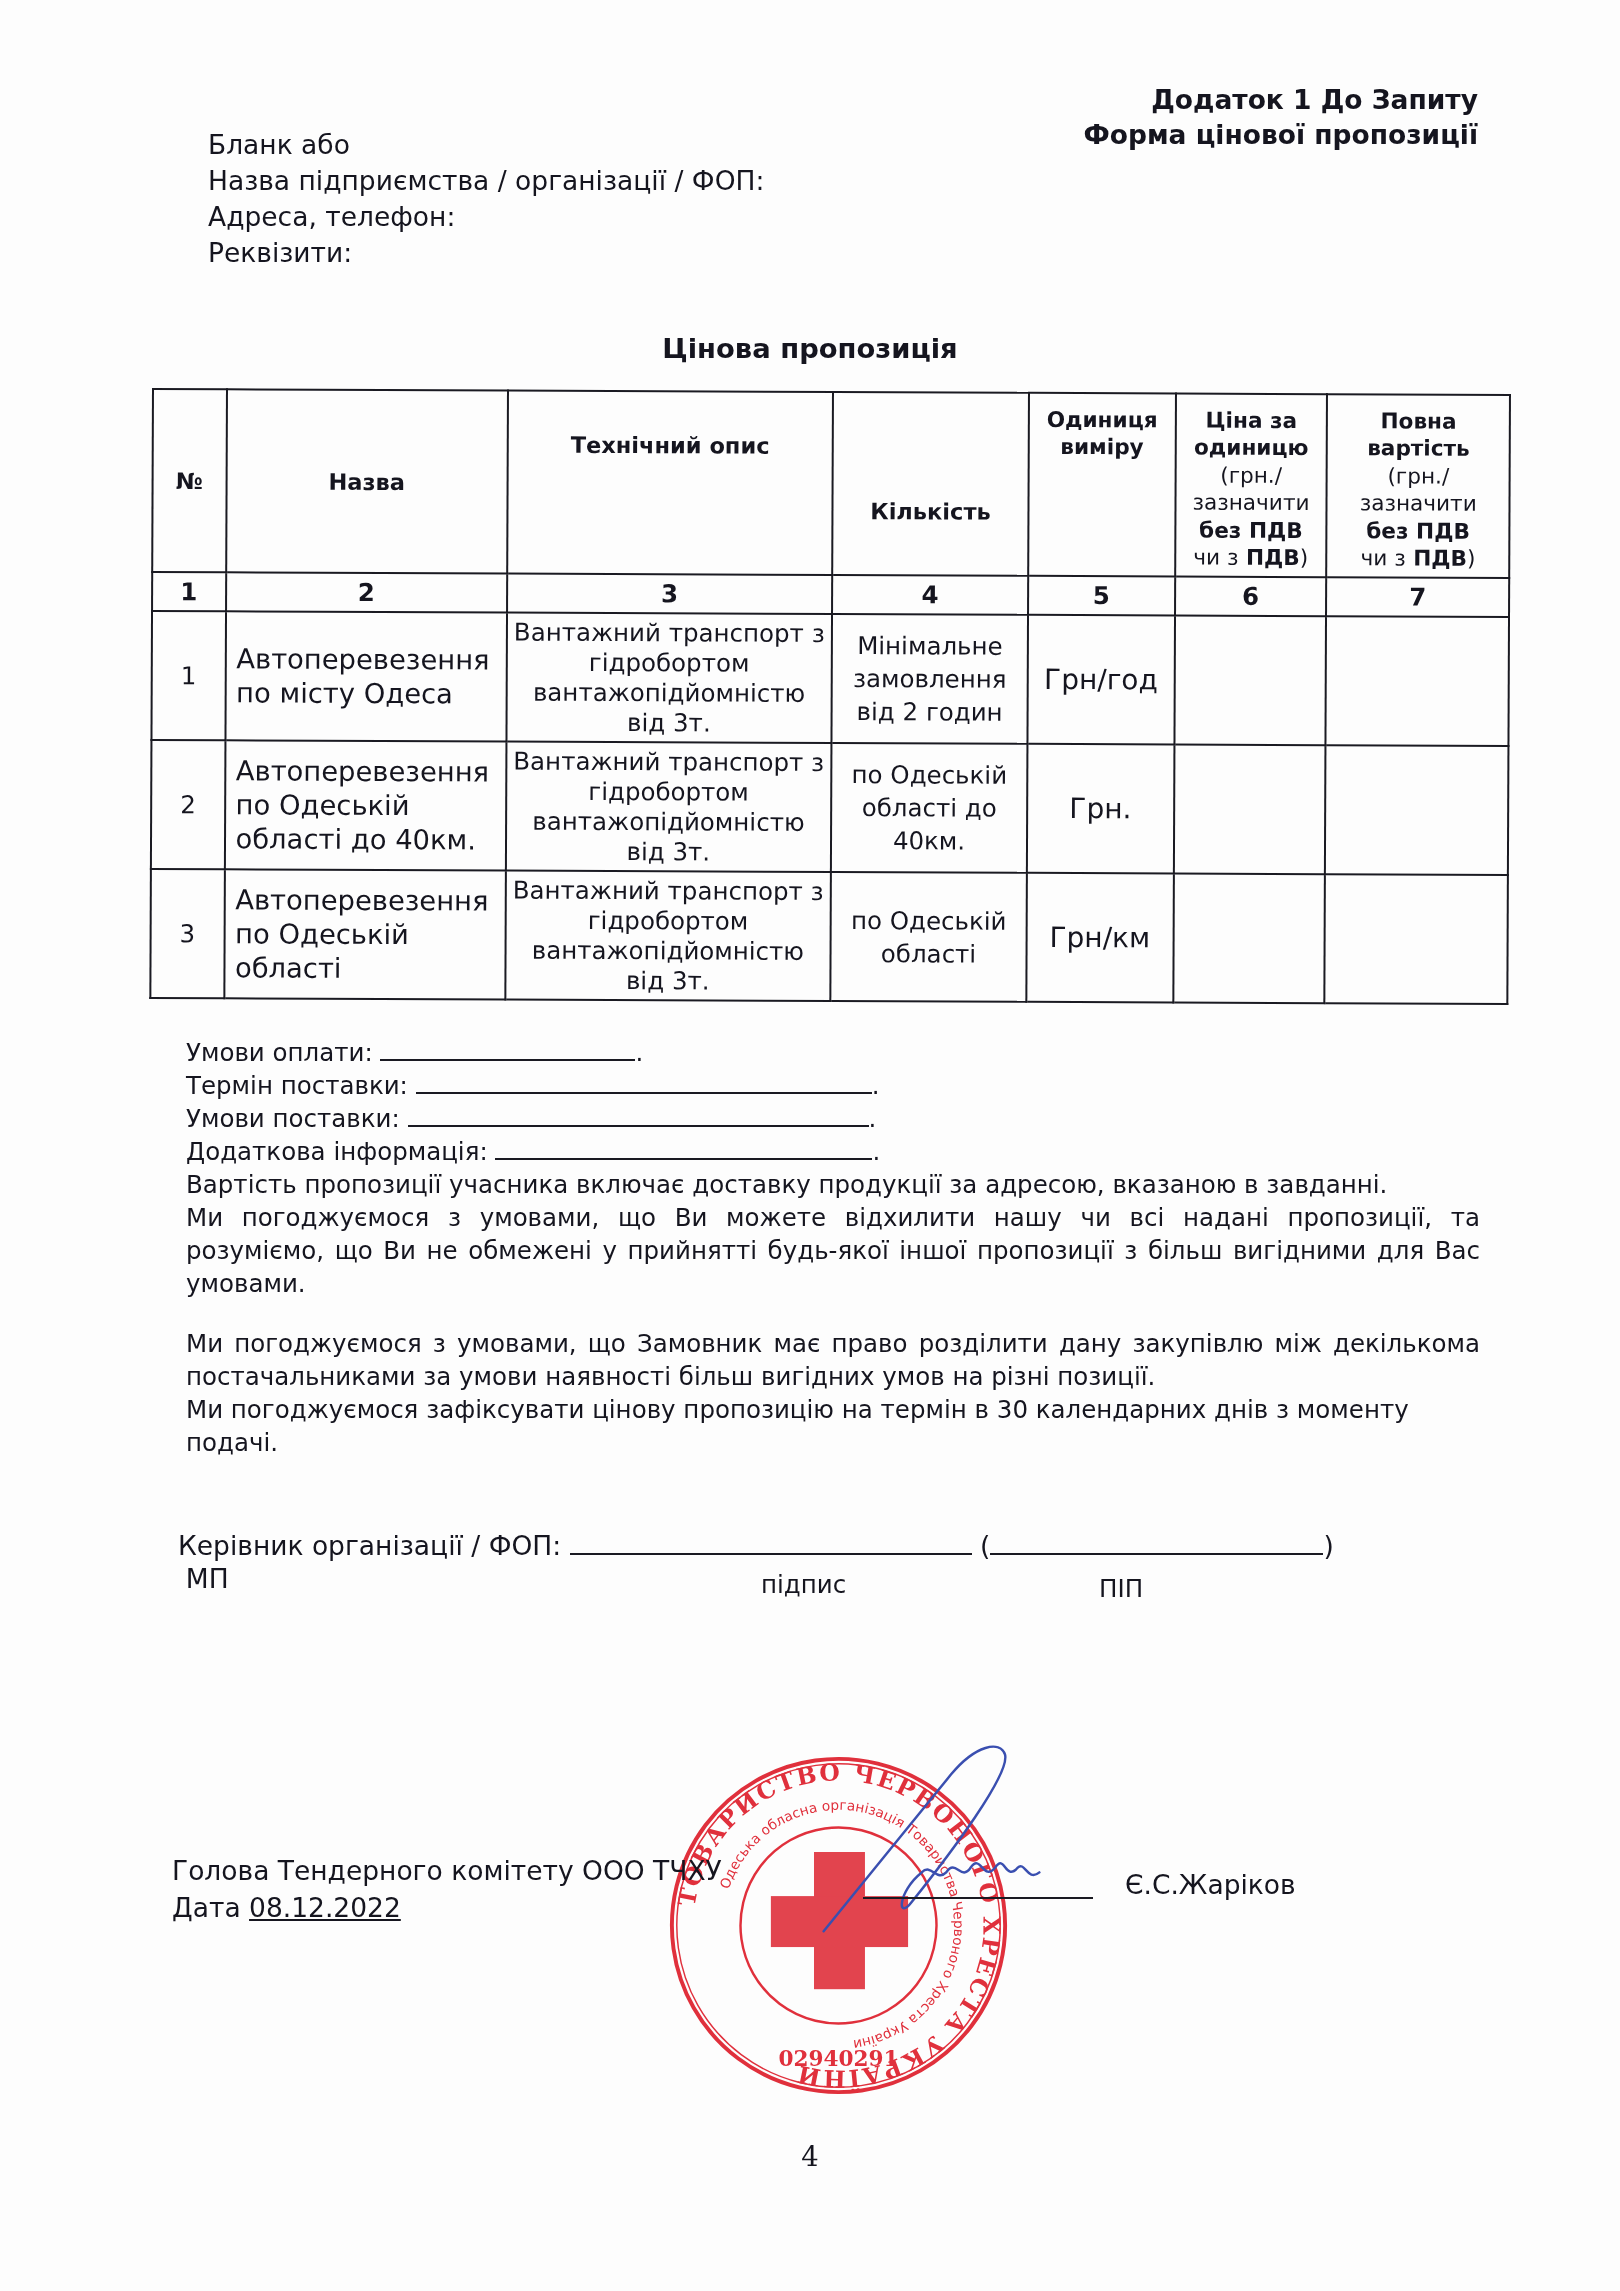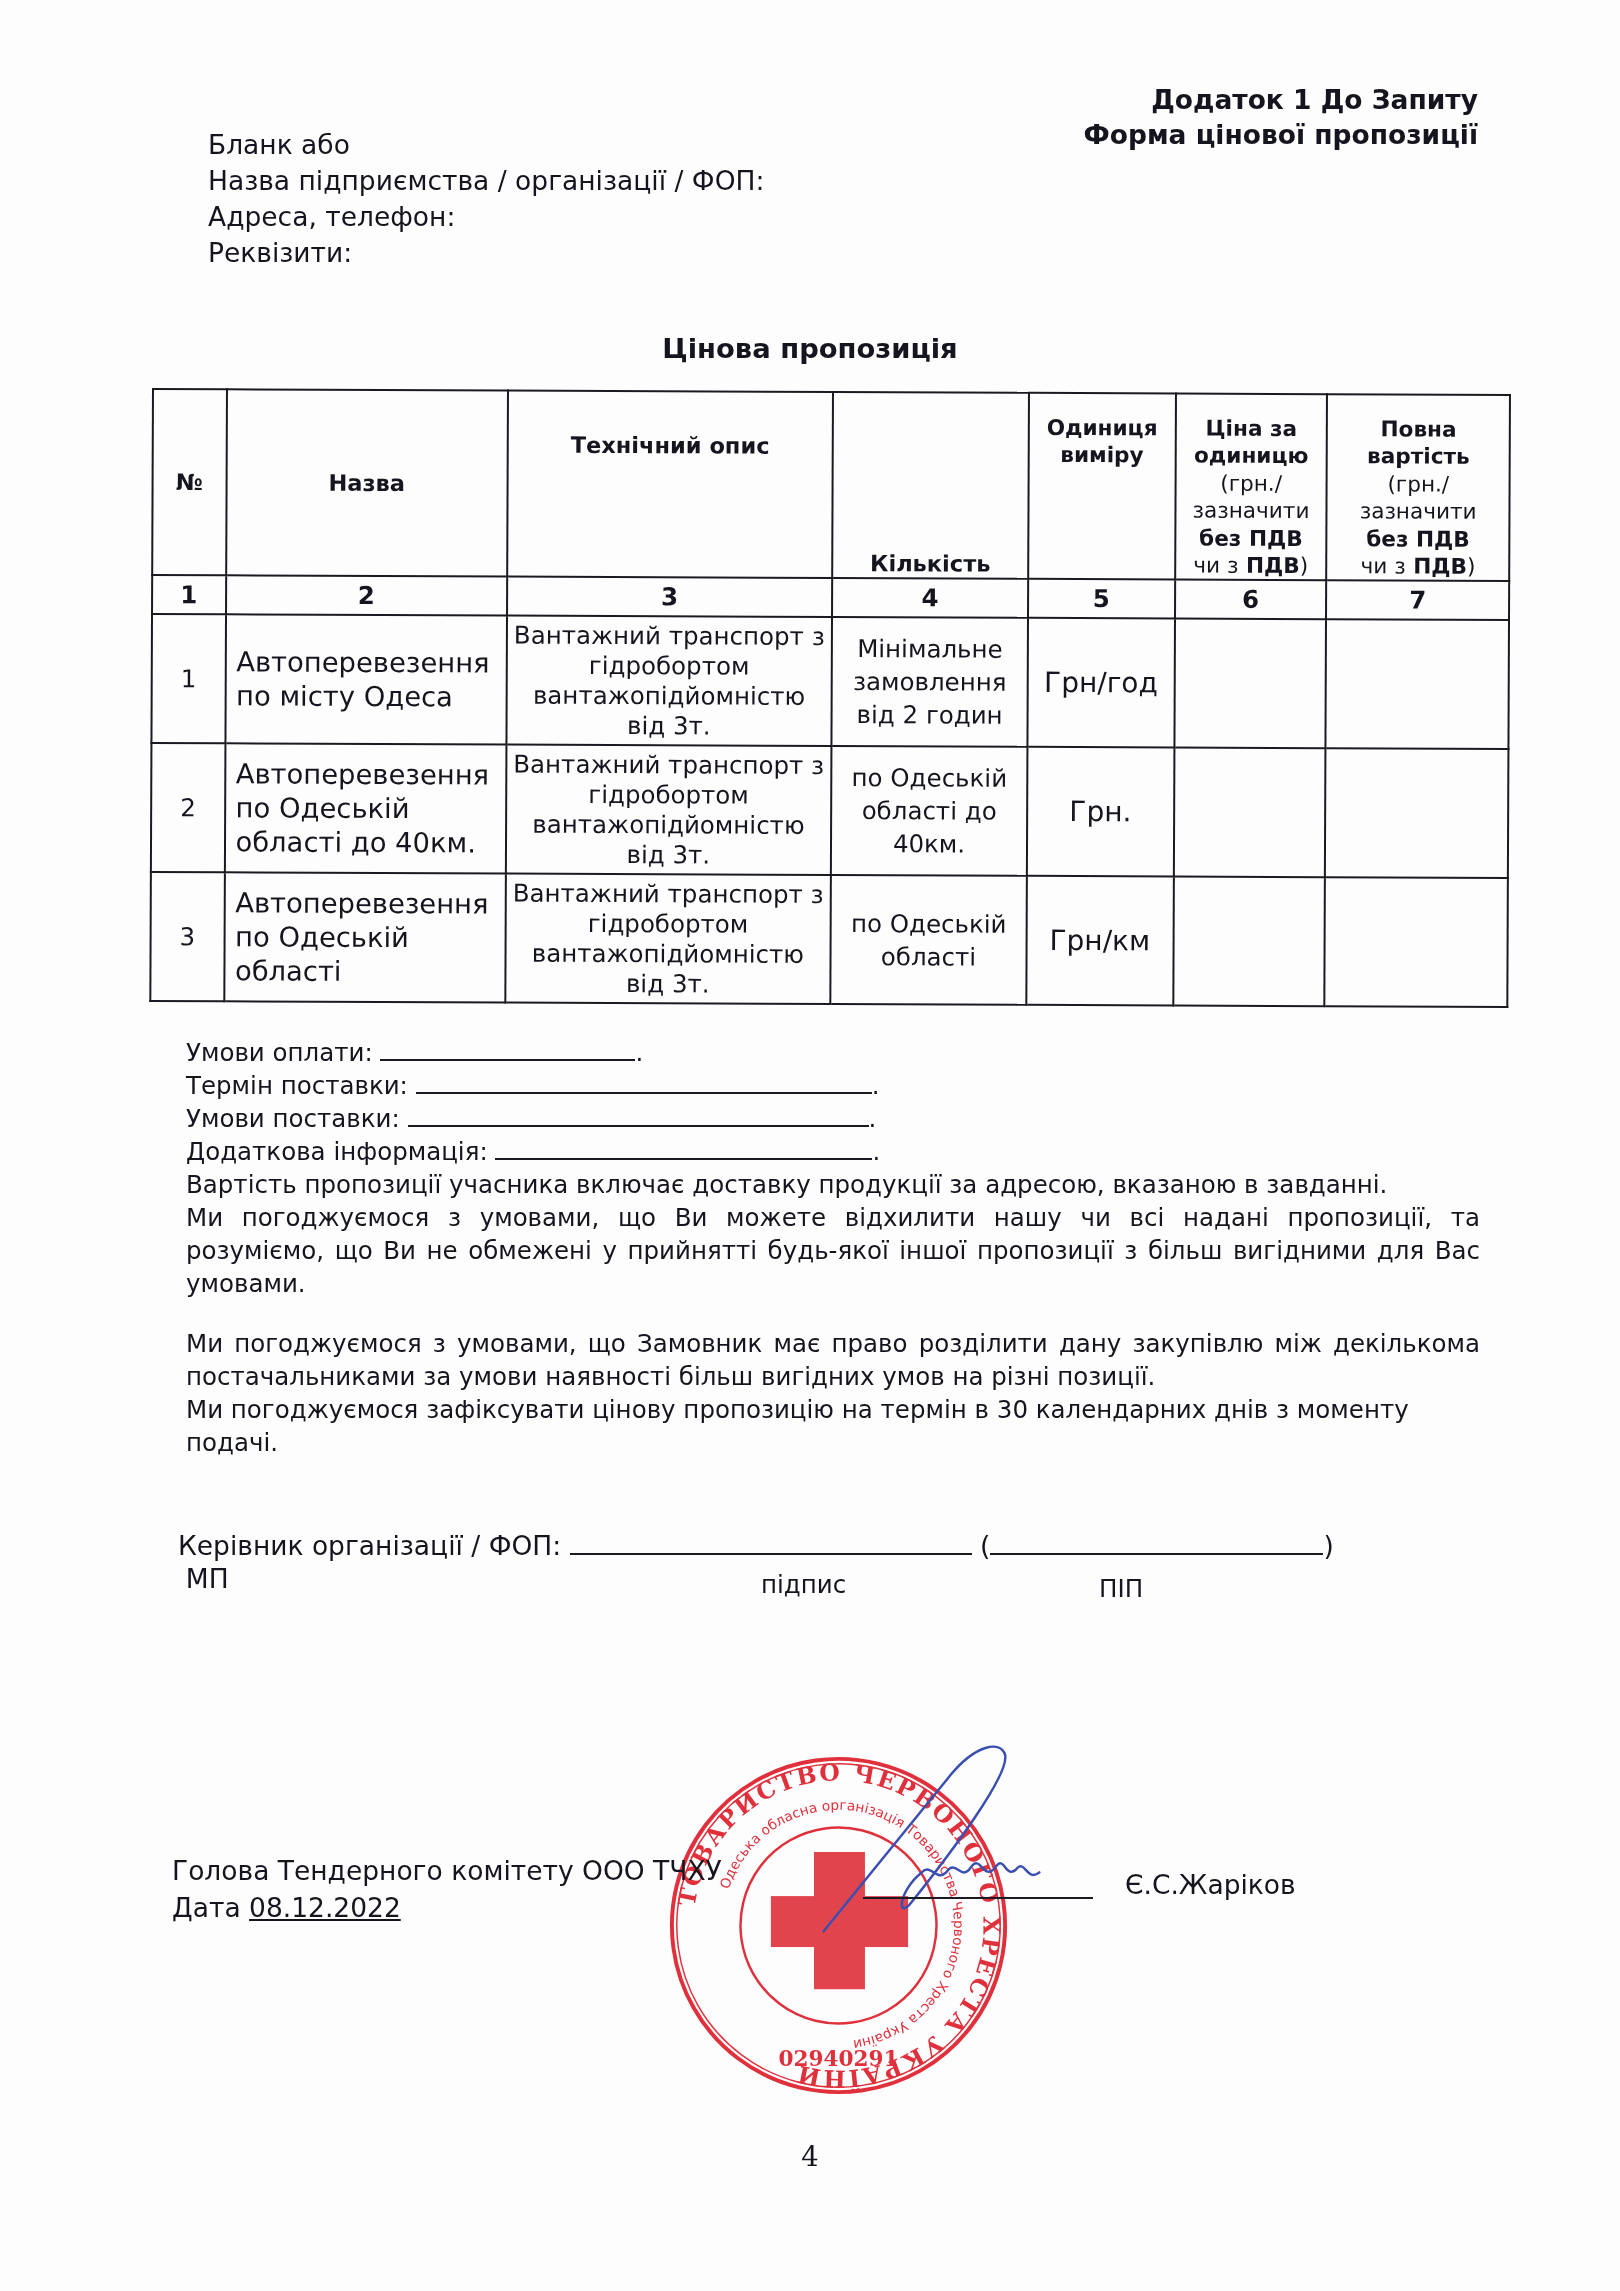--- a/index.html
+++ b/index.html
@@ -10,21 +10,21 @@
   .abs { position: absolute; }
   .appendix { right: 142px; top: 82px; text-align: right; font-weight: bold; font-size: 26.5px; line-height: 35px; }
   .sender { left: 208px; top: 127px; font-size: 26.5px; line-height: 36px; }
   .title { left: 0; width: 1620px; top: 333px; text-align: center; font-weight: bold; font-size: 27.4px; }
   table.price {
     position: absolute; left: 152px; top: 388px; width: 1359px;
     border-collapse: collapse; font-size: 24.5px; transform: rotate(0.25deg); transform-origin: left top;
   }
   table.price td, table.price th { border: 2px solid #1a1a22; text-align: center; vertical-align: middle; padding: 0 3.9px; }
   table.price th { font-weight: bold; font-size: 22.5px; line-height: 28px; }
-  table.price th.small { font-size: 21.6px; line-height: 27.4px; vertical-align: top; padding-top: 20px; }
+  table.price th.small { font-size: 21.6px; line-height: 27.4px; vertical-align: top; padding-top: 12px; }
   .norm { font-weight: normal; }
   table.price tr.nums td { font-weight: bold; font-size: 24.5px; height: 37px; padding: 0; }
   table.price tr.row td { height: 127px; line-height: 32px; }
   table.price tr.row td.name { text-align: left; padding-left: 9.8px; font-size: 27.4px; line-height: 34px; }
   table.price tr.row td.desc { font-size: 24.5px; line-height: 30px; }
   table.price tr.row td.qty { font-size: 24.5px; line-height: 33px; }
   table.price tr.row td.unit { font-size: 28px; }
   .terms { left: 186px; top: 1036px; font-size: 24.5px; line-height: 33px; width: 1294px; }
   .blank { display: inline-block; border-bottom: 2px solid #1a1a22; height: 21.6px; vertical-align: baseline; }
   .para { margin: 0; }
@@ -66,21 +66,21 @@
       <col style="width:196px">
       <col style="width:147px">
       <col style="width:152px">
       <col style="width:183px">
   </colgroup>
   <tbody>
       <tr style="height:183px">
     <th>№</th>
     <th>Назва</th>
     <th style="vertical-align:top;padding-top:39px">Технічний опис</th>
-    <th style="vertical-align:bottom;">Кількість</th>
+    <th style="vertical-align:bottom;padding-bottom:49px">Кількість</th>
     <th class="small">Одиниця виміру</th>
     <th class="small">
       <div>Ціна за одиницю</div>
       <div class="norm">(грн./ зазначити</div>
       <div>без ПДВ</div>
       <div><span class="norm">чи з</span> <span>ПДВ</span><span class="norm">)</span></div>
     </th>
     <th class="small">
       <div>Повна вартість</div>
       <div class="norm">(грн./ зазначити</div>

